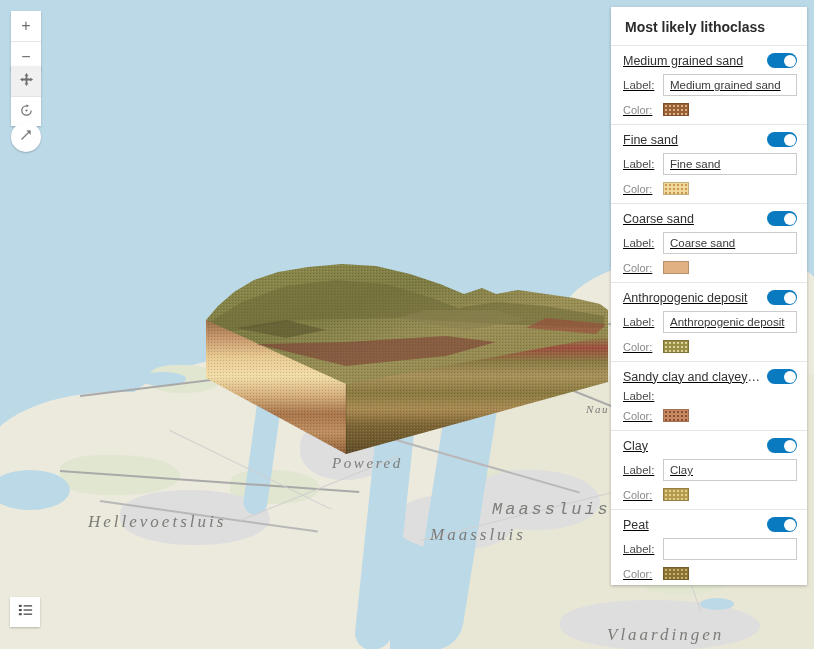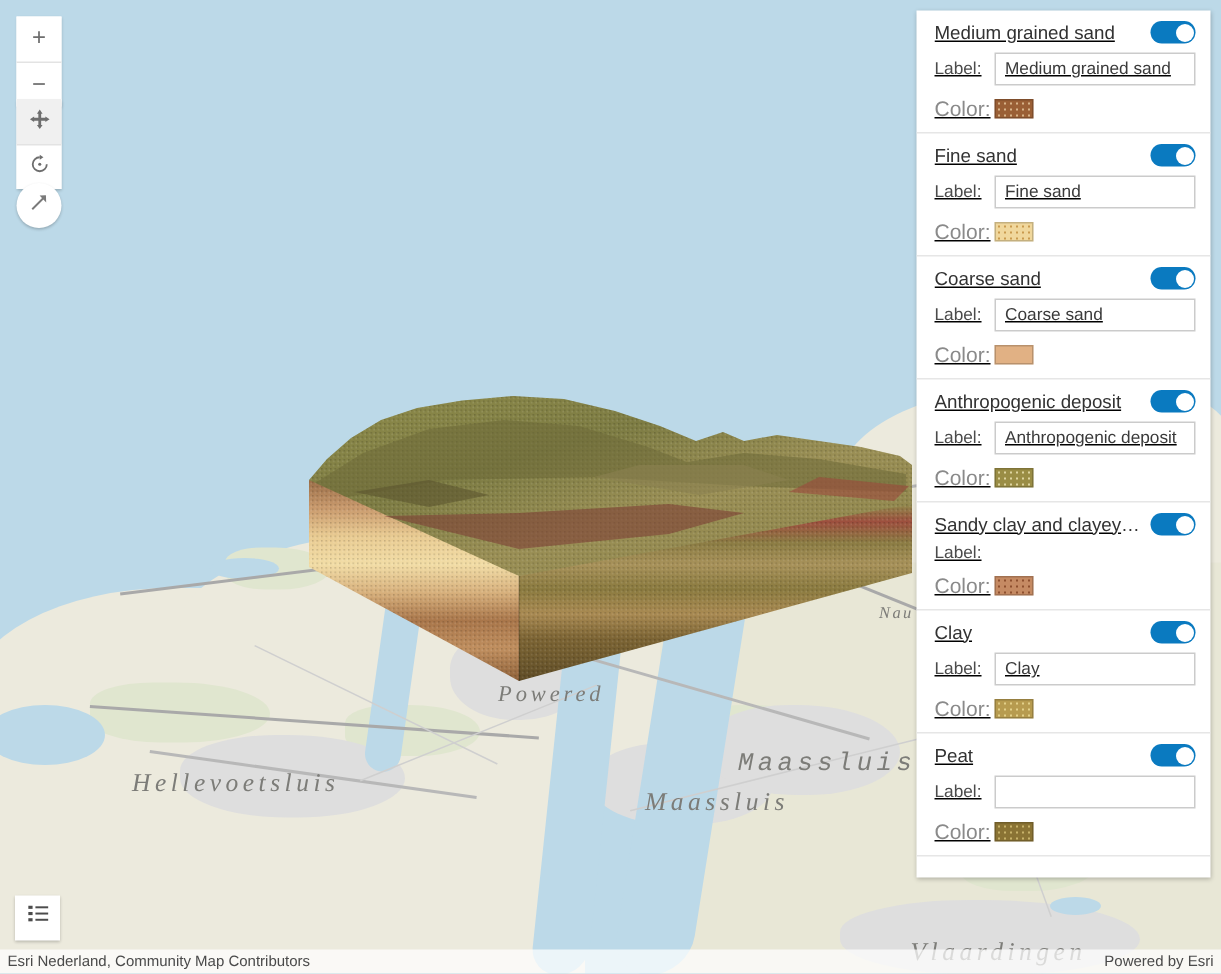--- a/index.html
+++ b/index.html
@@ -148,21 +148,21 @@
     height: 22px;
     border: 1px solid #cbcbcb;
     background: #fff;
     font-size: 11.5px; color: #3a3a3a;
     padding: 0 6px;
     font-family: "Liberation Sans", sans-serif;
     outline: none;
     min-width: 0;
   }
   .color-row { display: flex; align-items: center; gap: 6px; }
-  .color-label { font-size: 14px; color: #8a8a8a; width: 34px; flex: 0 0 auto; }
+  .color-label { font-size: 11px; color: #8a8a8a; width: 34px; flex: 0 0 auto; }
   .swatch {
     width: 26px; height: 13px;
     border: 1px solid rgba(0,0,0,.18);
     cursor: pointer;
     background-size: 4px 4px;
   }
 </style>
 </head>
 <body>
 
@@ -324,27 +324,24 @@
           <rect x="2" y="3" width="3" height="2.2" fill="#4c4c4c"></rect>
           <rect x="7" y="3.4" width="9" height="1.4" fill="#4c4c4c"></rect>
           <rect x="2" y="7.4" width="3" height="2.2" fill="#4c4c4c"></rect>
           <rect x="7" y="7.8" width="9" height="1.4" fill="#4c4c4c"></rect>
           <rect x="2" y="11.8" width="3" height="2.2" fill="#4c4c4c"></rect>
           <rect x="7" y="12.2" width="9" height="1.4" fill="#4c4c4c"></rect>
         </svg>
       </span>
     </div>
 
-    <div class="attrib-bar">
-      <span>Esri Nederland, Community Map Contributors</span>
-      <span>Powered by Esri</span>
-    </div>
   </div>
 
   <div id="side-panel">
+    <div class="panel-header">Most likely lithoclass</div>
     <div class="panel-body" id="class-list">
         <div class="class-item">
           <div class="class-head">
             <div class="class-title">Medium grained sand</div>
             <div class="toggle">
               <span class="knob"></span>
             </div>
           </div>
           <div class="field-row">
             <span class="field-label">Label:</span>

